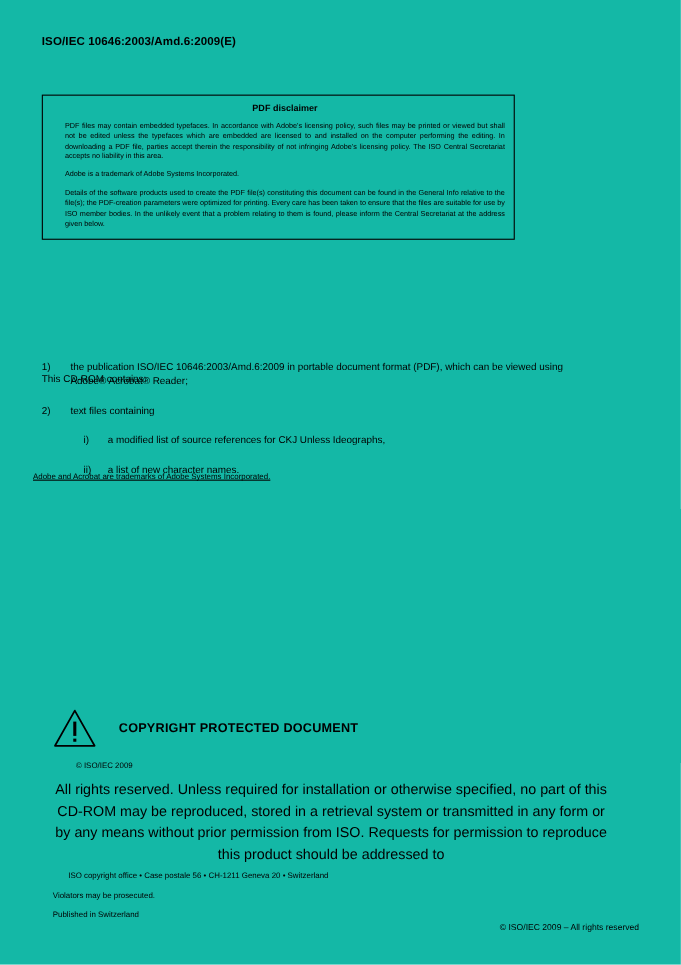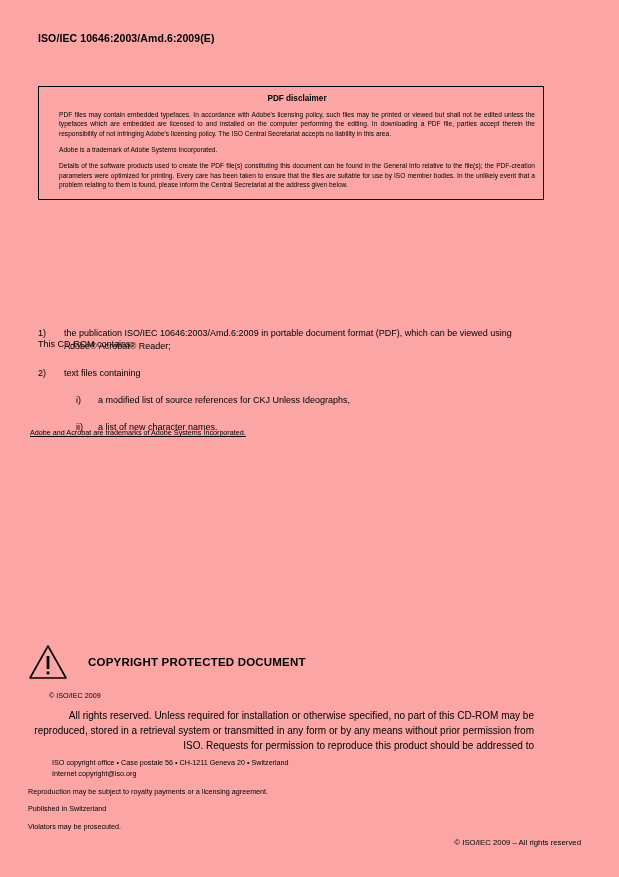--- a/index.html
+++ b/index.html
@@ -8,36 +8,36 @@
     background: #ffffff;
   }
   body {
     font-family: "Liberation Sans", sans-serif;
     color: #000000;
   }
   .page {
     position: relative;
     width: 619px;
     height: 877px;
-    background: #fca5a5;
+    background: #14b8a6;
     overflow: hidden;
   }
   .header-title {
     position: absolute;
     left: 38px;
     top: 32px;
     font-size: 10.5px;
     font-weight: bold;
     letter-spacing: 0.1px;
   }
   .disclaimer-box {
     position: absolute;
     left: 38px;
     top: 86px;
-    width: 506px;
+    width: 430px;
     border: 1px solid #000000;
     box-sizing: border-box;
     padding: 7px 8px 9px 20px;
   }
   .disclaimer-title {
     text-align: center;
     font-size: 8.2px;
     font-weight: bold;
     margin-bottom: 7px;
   }
@@ -86,21 +86,21 @@
   }
   .trademark-note {
     position: absolute;
     left: 30px;
     top: 428px;
     font-size: 7.2px;
     text-decoration: underline;
   }
   .copyright-block {
     position: absolute;
-    left: 28px;
+    left: 48px;
     top: 642px;
     width: 506px;
   }
   .cp-head {
     display: flex;
     align-items: center;
     height: 40px;
   }
   .warn-icon {
     width: 40px;
@@ -116,30 +116,30 @@
     font-weight: bold;
     margin-left: 20px;
     letter-spacing: 0.2px;
   }
   .cp-year {
     font-size: 7.2px;
     margin-top: 9px;
     padding-left: 21px;
   }
   .cp-para {
-    font-size: 10px;
+    font-size: 13px;
     line-height: 1.5;
     margin-top: 8px;
-    text-align: right;
+    text-align: center;
   }
   .cp-address {
     font-size: 7.2px;
     line-height: 1.5;
     margin-top: 5px;
-    margin-left: 24px;
+    margin-left: 14px;
   }
   .cp-line {
     font-size: 7.2px;
     line-height: 1.5;
     margin-top: 7px;
   }
   .footer-left {
     position: absolute;
     left: 38px;
     top: 838px;
@@ -197,22 +197,20 @@
           <polygon points="20,2 38,34 2,34" fill="none" stroke="#000000" stroke-width="1.6" stroke-linejoin="round"></polygon>
           <rect x="18.6" y="12" width="2.8" height="13" fill="#000000"></rect>
           <rect x="18.6" y="27.5" width="2.8" height="2.8" fill="#000000"></rect>
         </svg>
       </span>
       <span class="cp-title">COPYRIGHT PROTECTED DOCUMENT</span>
     </div>
     <div class="cp-year">©  ISO/IEC 2009</div>
     <div class="cp-para">All rights reserved. Unless required for installation or otherwise specified, no part of this CD-ROM may be reproduced, stored in a retrieval system or transmitted in any form or by any means without prior permission from ISO. Requests for permission to reproduce this product should be addressed to</div>
     <div class="cp-address">ISO copyright office • Case postale 56 • CH-1211 Geneva 20 • Switzerland</div>
-    <div class="cp-address" style="margin-top:0;">Internet copyright@iso.org</div>
-    <div class="cp-line">Reproduction may be subject to royalty payments or a licensing agreement.</div>
+    <div class="cp-line">Violators may be prosecuted.</div>
     <div class="cp-line">Published in Switzerland</div>
-    <div class="cp-line">Violators may be prosecuted.</div>
   </div>
 
   <div class="footer-left">ii</div>
   <div class="footer-right">© ISO/IEC 2009 – All rights reserved</div>
 
 </div>
 
 </body></html>

